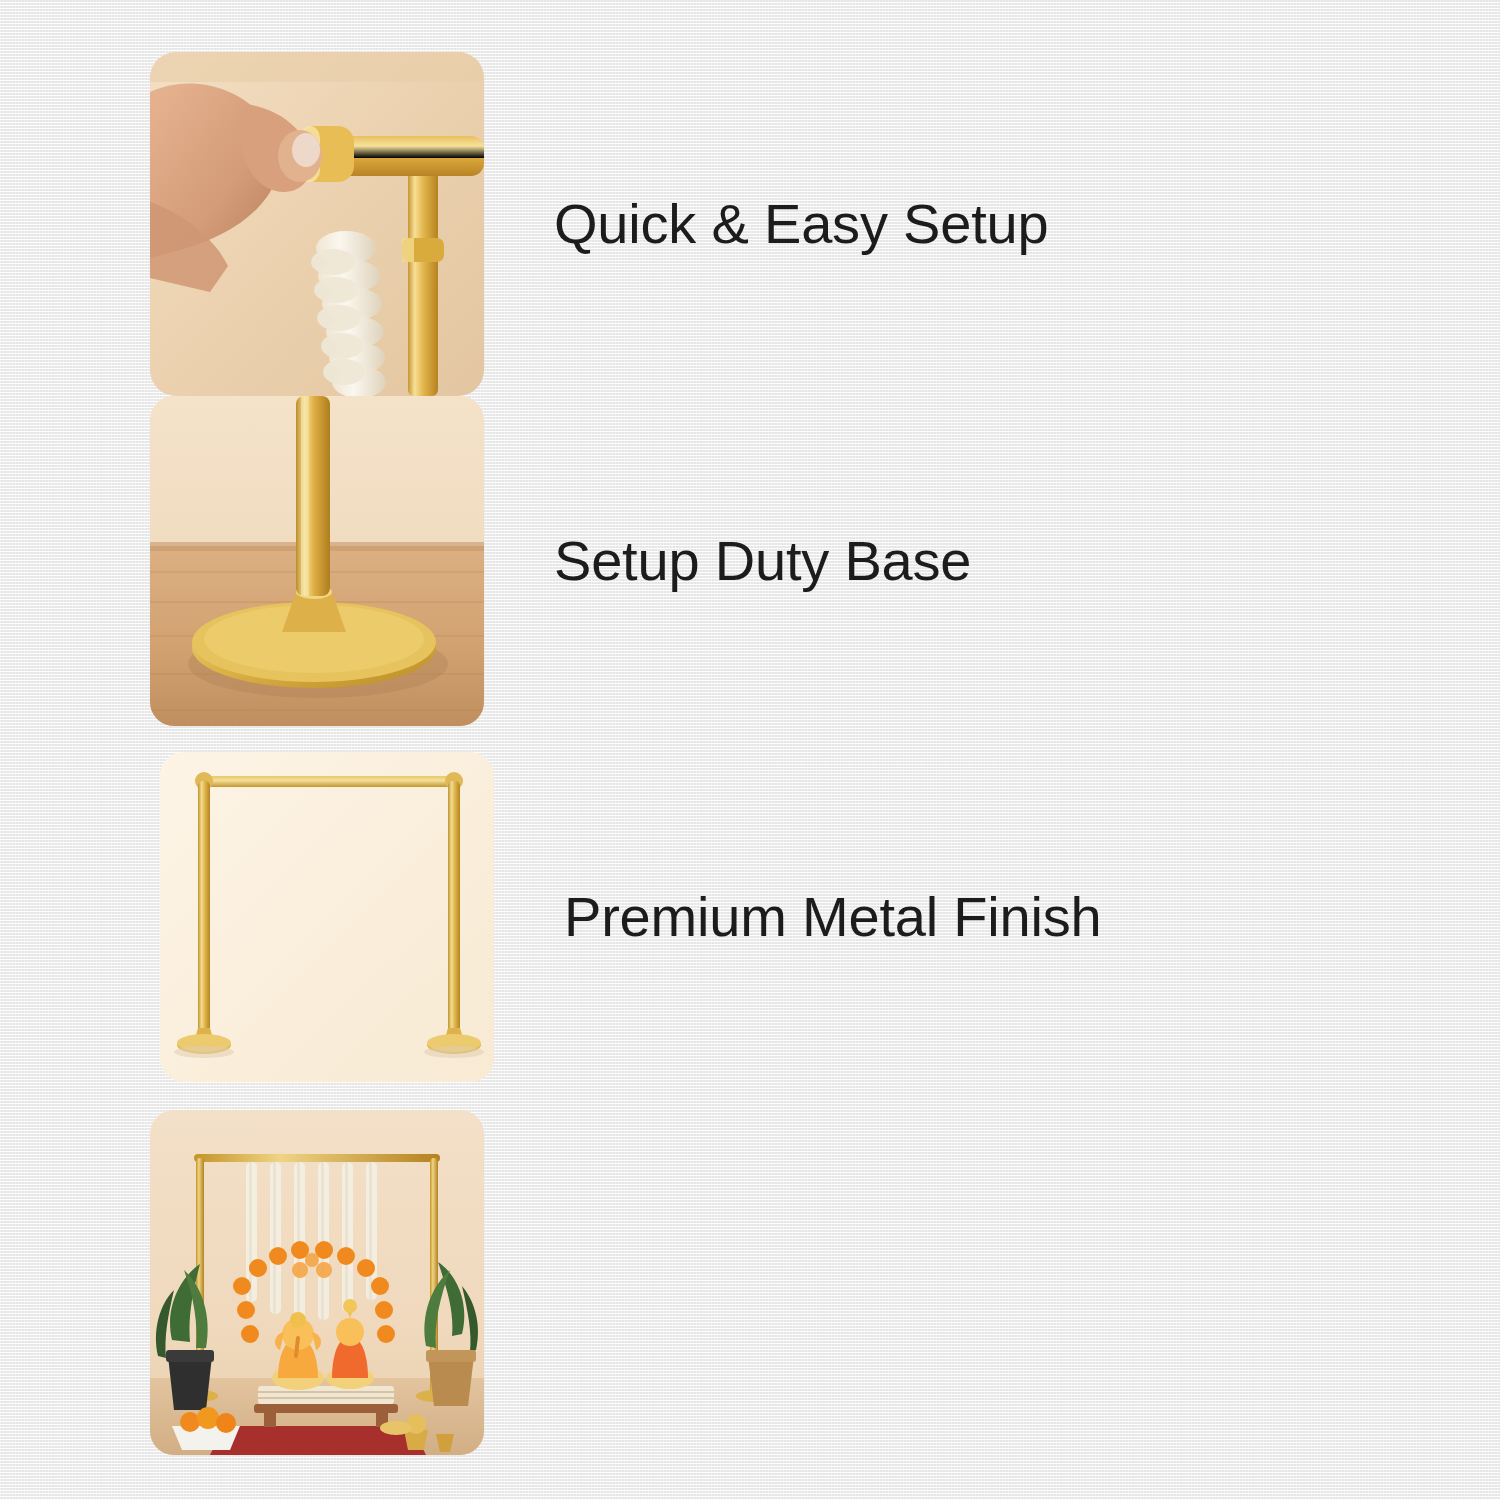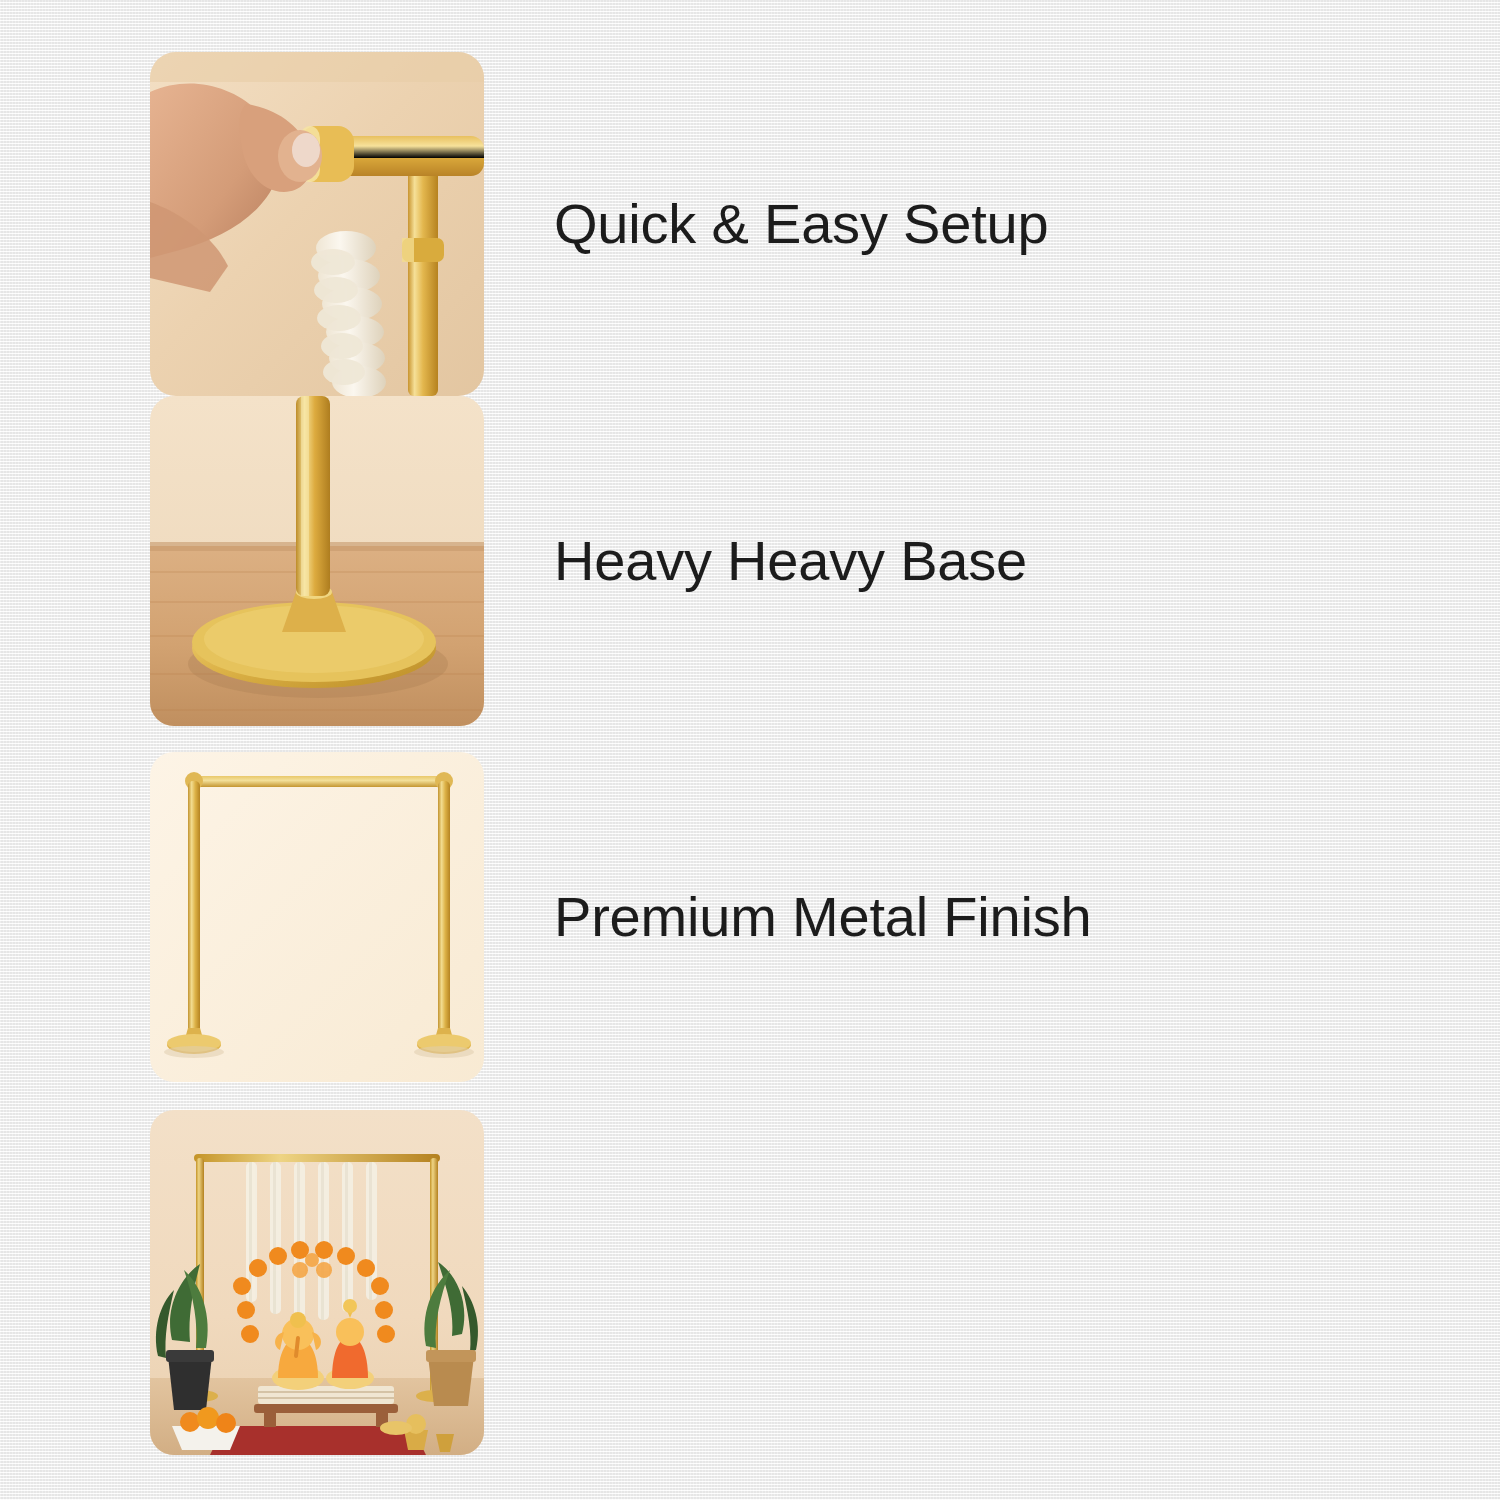--- a/index.html
+++ b/index.html
@@ -54,21 +54,21 @@
     color: #1c1c1c;
     font-weight: 400;
     letter-spacing: -0.2px;
     white-space: nowrap;
     line-height: 1.1;
   }
 
   
   #row-0 { top: 52px; }
   #row-1 { top: 396px; }
-  #row-2 { top: 752px; }
+  #row-2 { top: 752px; margin-left: 10px; }
   #row-3 { top: 1110px; }
 
   #row-0 .thumb { height: 344px; }
   #row-1 .thumb { height: 330px; border-radius: 24px; }
   #row-2 .thumb { height: 330px; border-radius: 24px; }
   #row-3 .thumb { height: 345px; border-radius: 24px; }
 </style>
 </head>
 <body>
 
@@ -189,21 +189,21 @@
         <ellipse cx="164" cy="246" rx="122" ry="40" fill="#e6c35c"></ellipse>
         <ellipse cx="164" cy="243" rx="110" ry="34" fill="#ecce70" opacity="0.7"></ellipse>
 
         <path d="M132 236 L146 196 L182 196 L196 236 Z" fill="#ddb04a"></path>
         <ellipse cx="164" cy="196" rx="18" ry="7" fill="#f0d681"></ellipse>
 
         <rect x="146" y="0" width="34" height="200" rx="8" fill="url(#poleB)"></rect>
         <rect x="151" y="0" width="8" height="200" fill="#f7e9ae" opacity="0.55"></rect>
       </svg>
     </div>
-    <div class="feature-label">Heavy Heavy Base</div>
+    <div class="feature-label">Setup Duty Base</div>
   </div>
 
   <div class="feature-row" id="row-2">
     <div class="thumb">
       <svg viewBox="0 0 334 330" preserveAspectRatio="xMidYMid slice">
         <defs>
           <linearGradient id="creamC" x1="0" y1="0" x2="1" y2="1">
             <stop offset="0%" stop-color="#fdf4e6"></stop>
             <stop offset="100%" stop-color="#f8ead3"></stop>
           </linearGradient>

